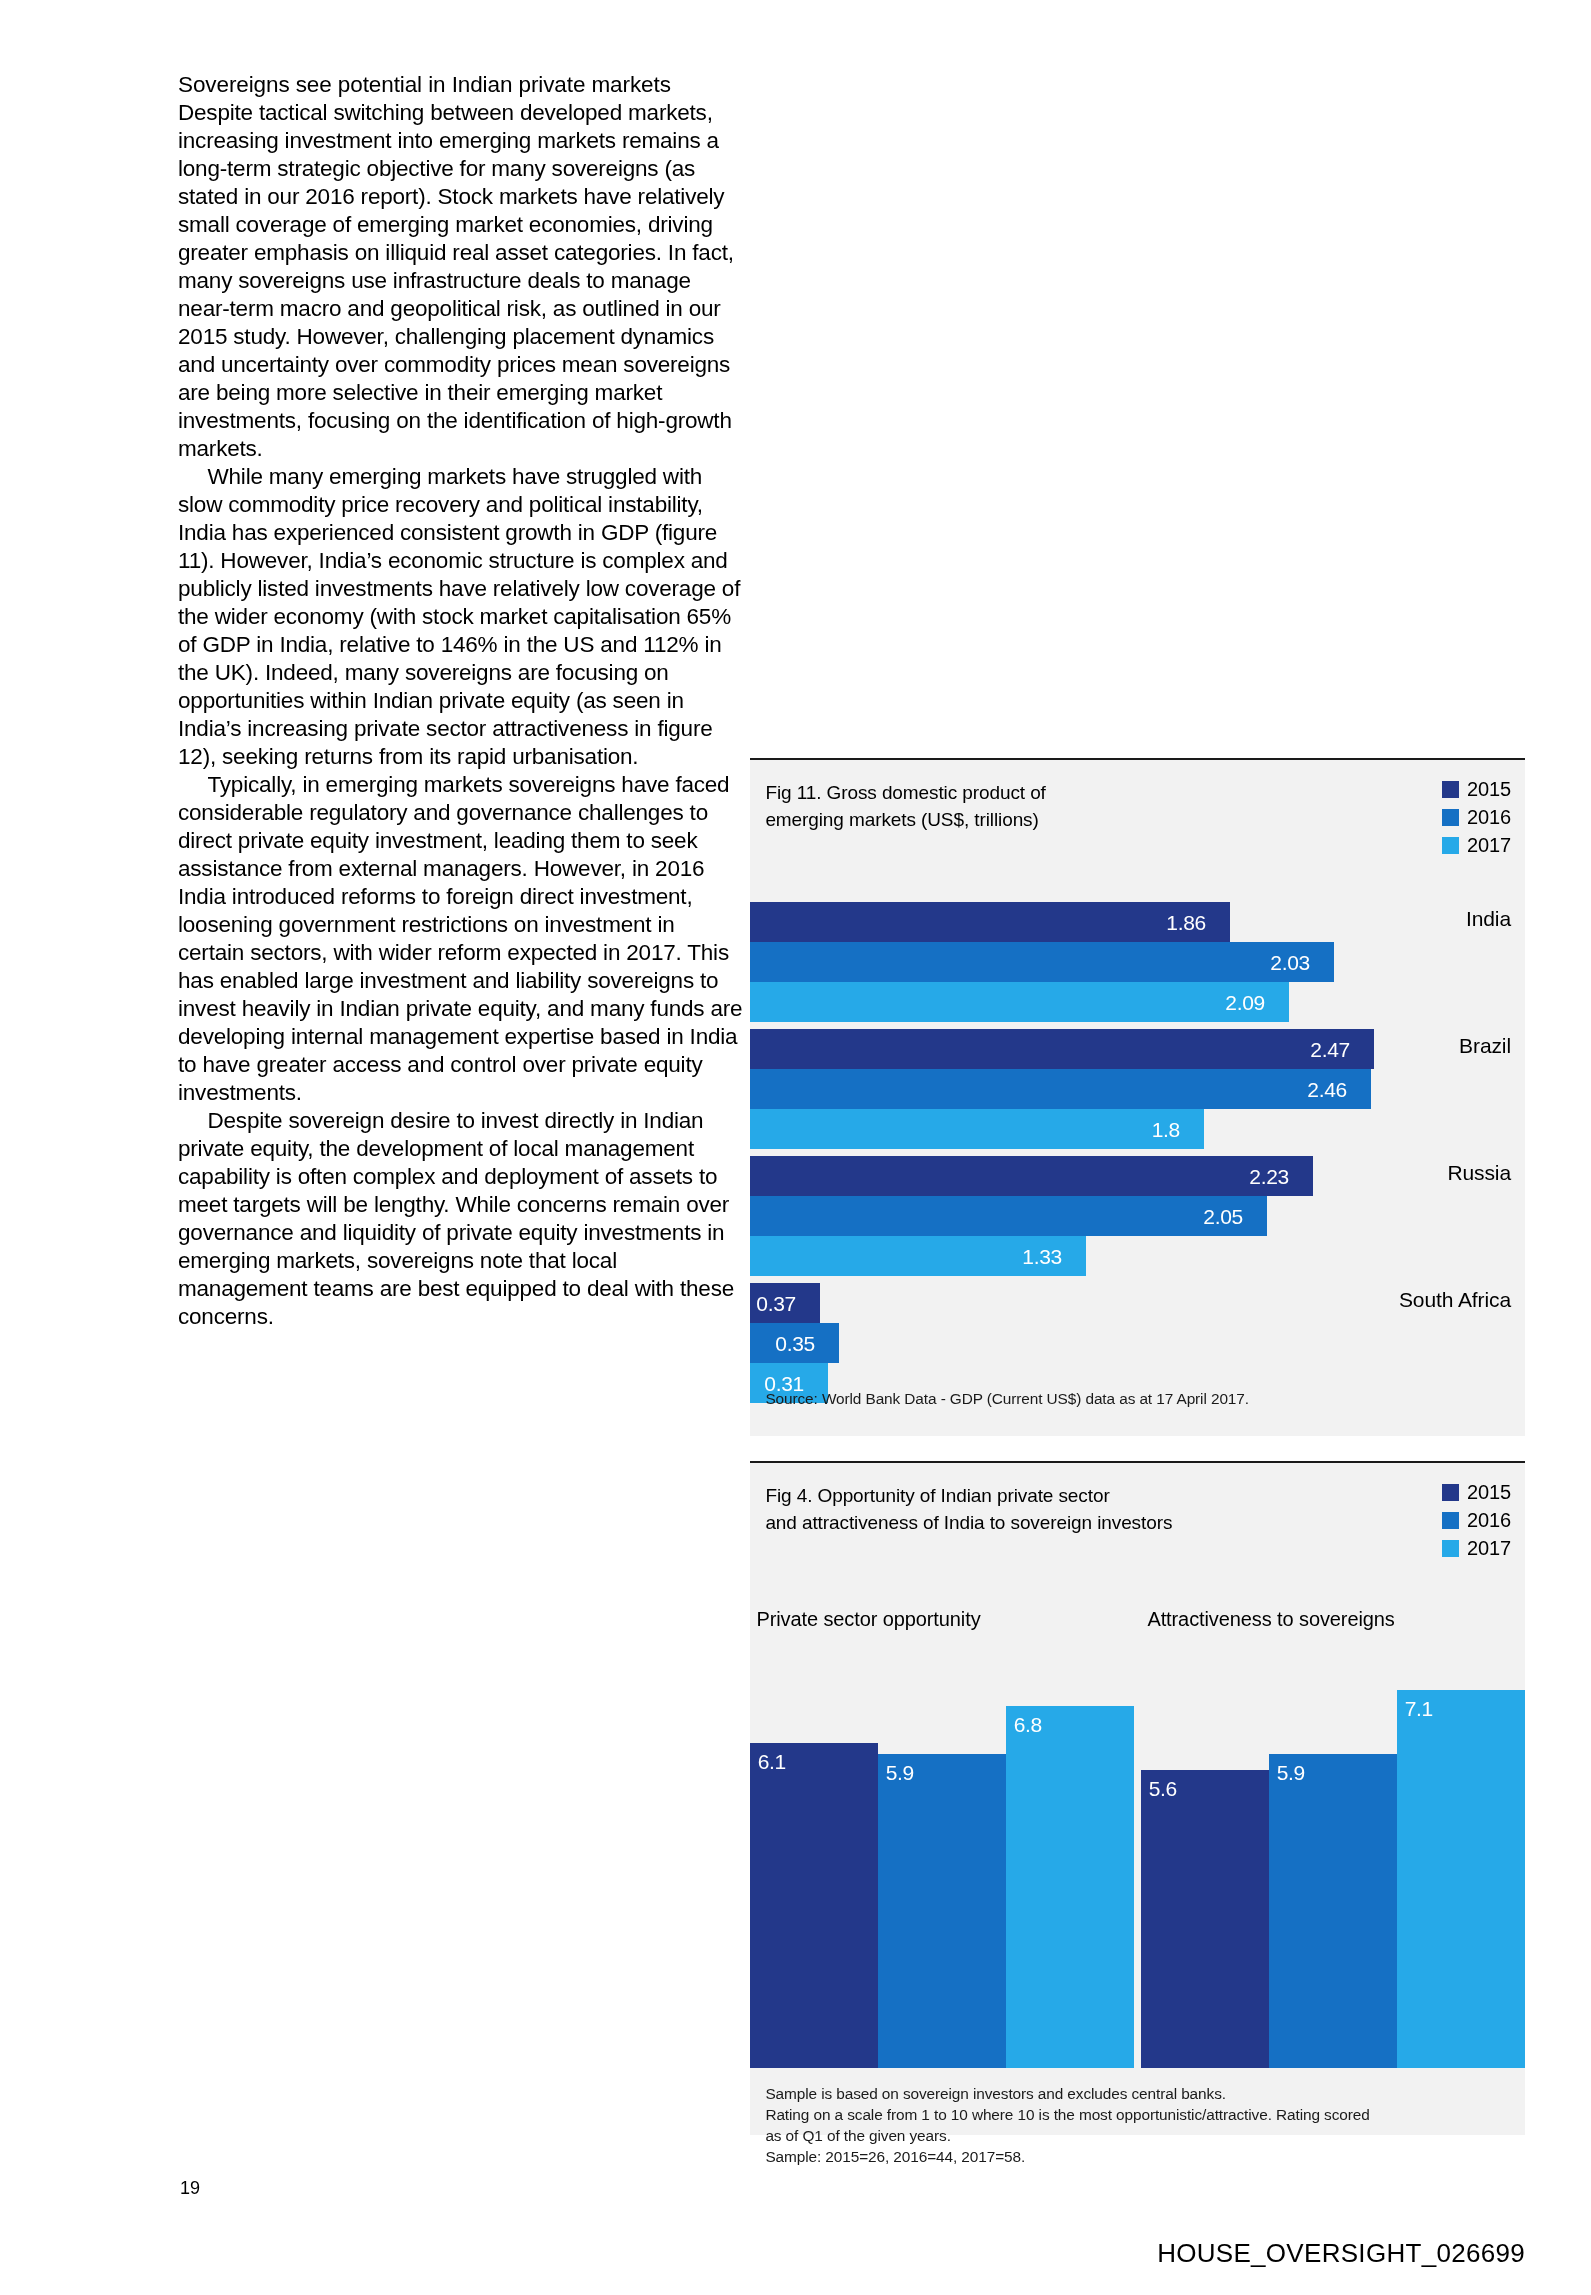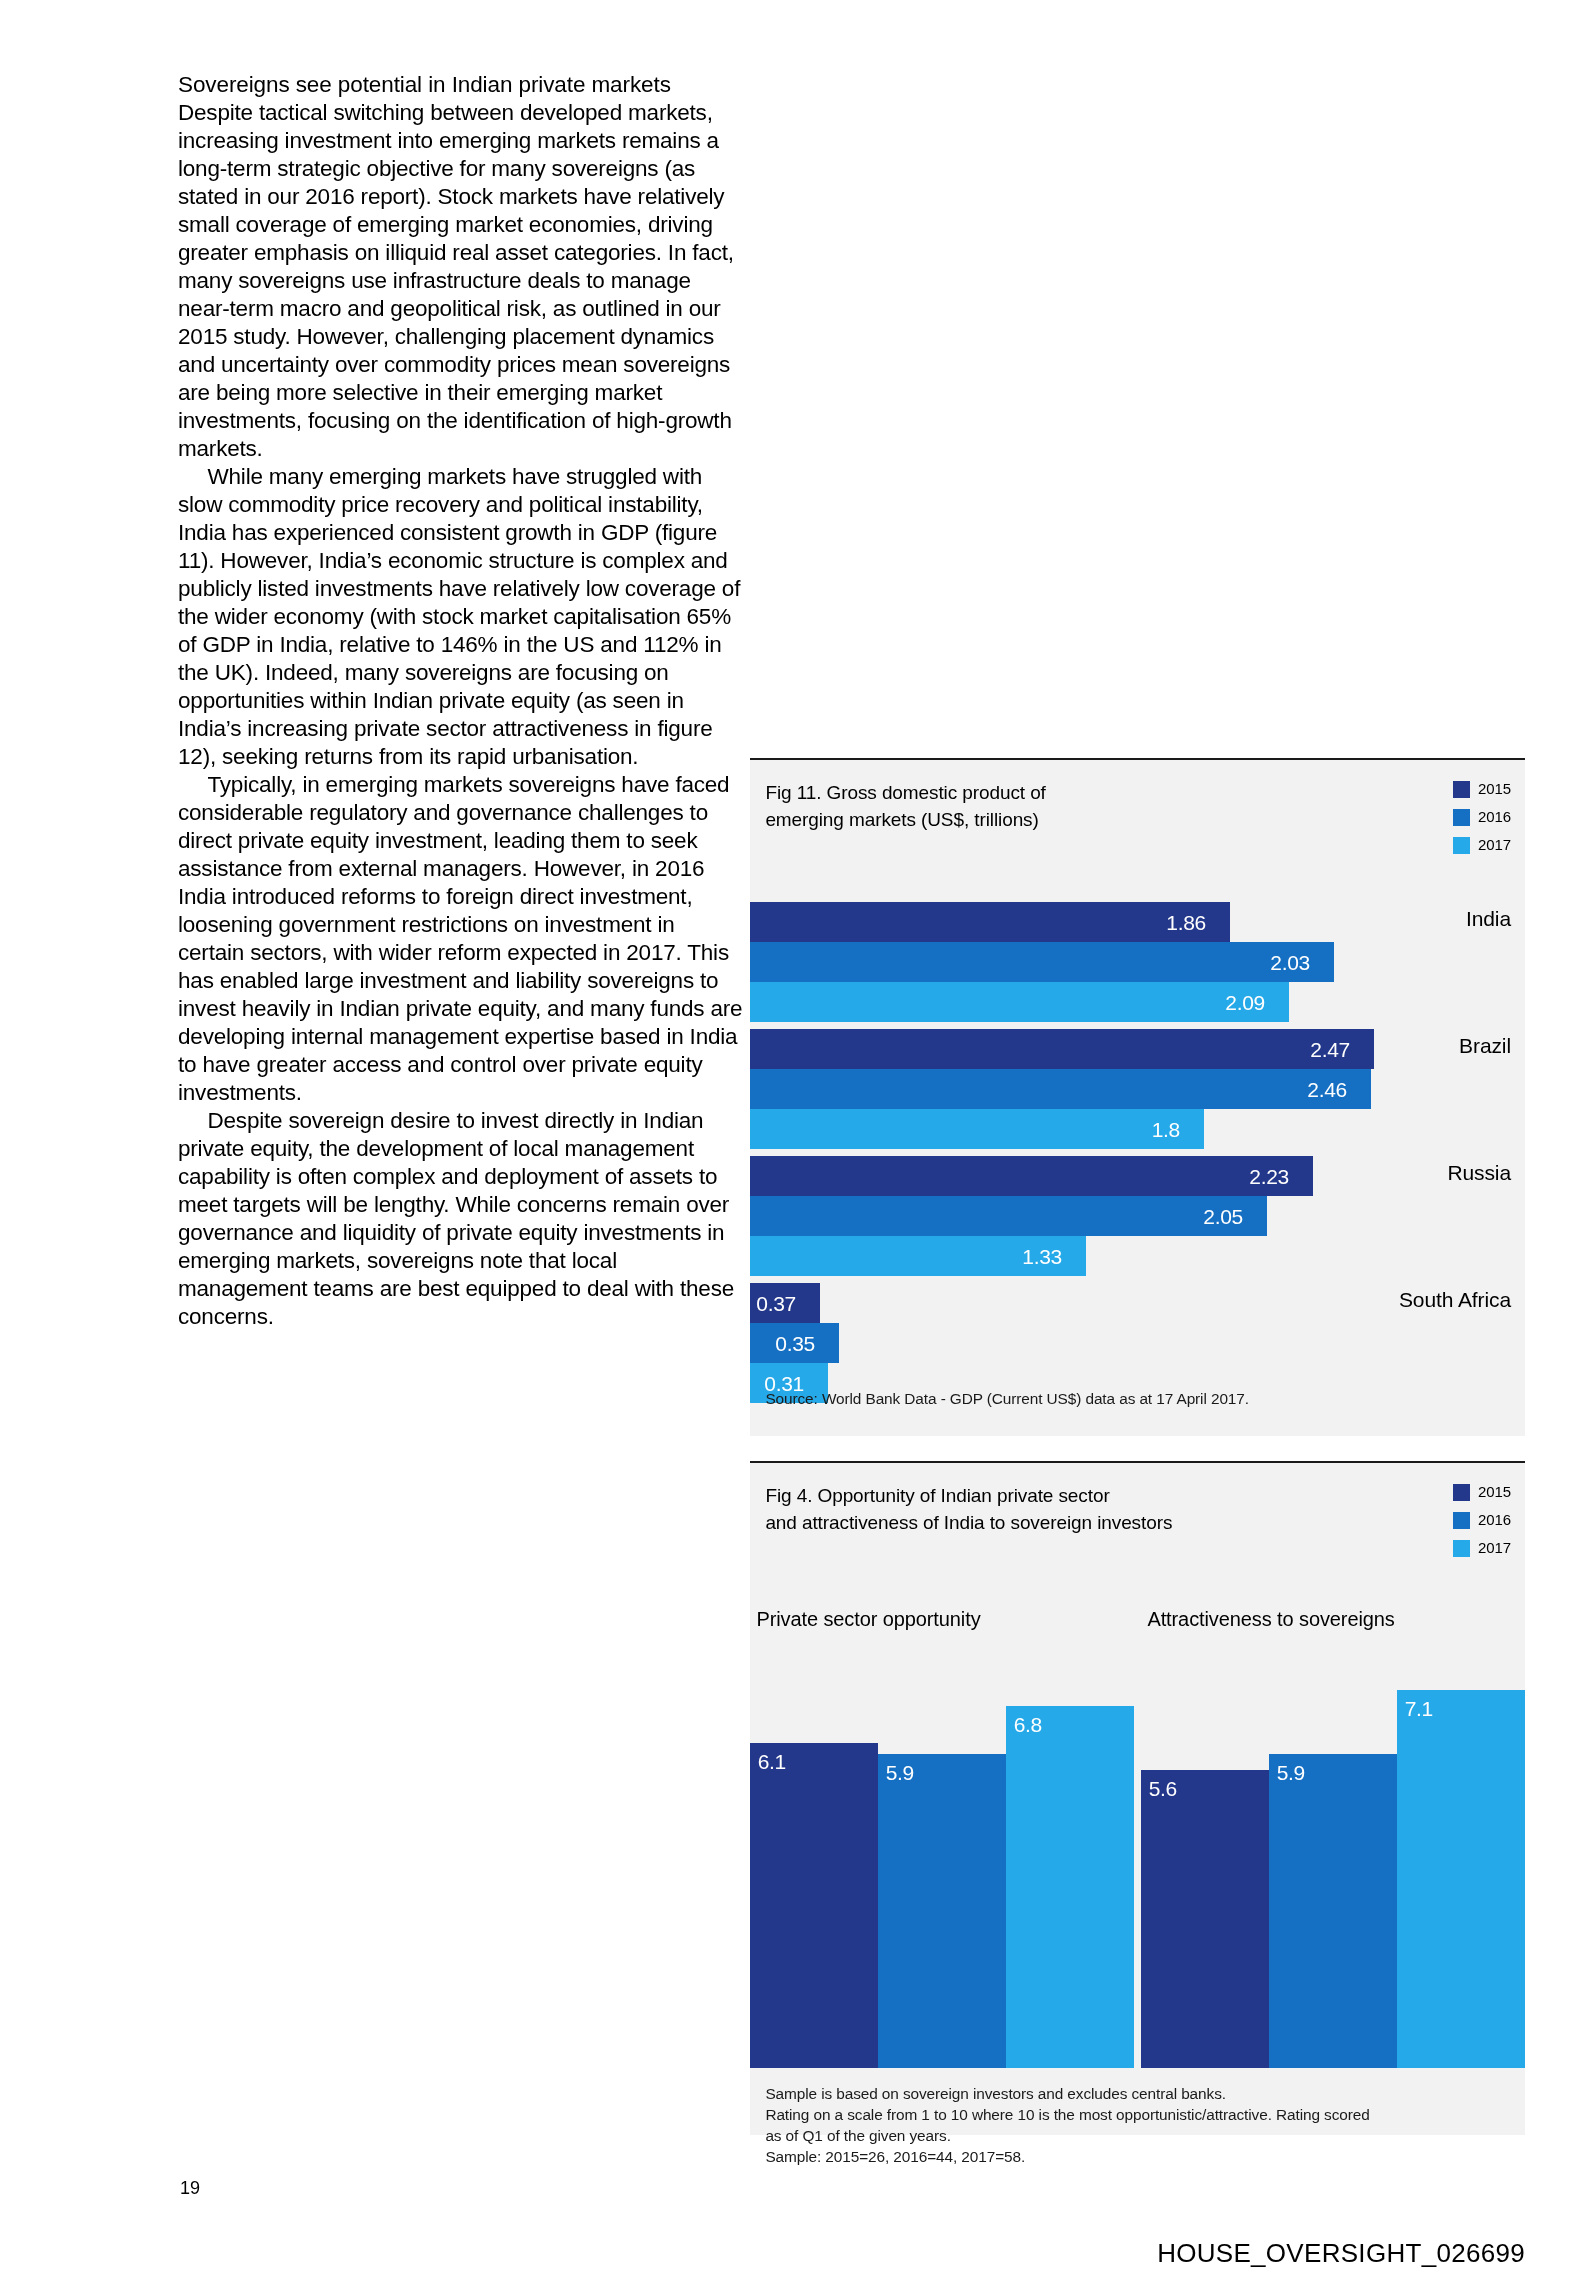--- a/index.html
+++ b/index.html
@@ -38,21 +38,21 @@
   .fig-title{
     position:absolute;left:15.4px;top:19px;
     font-size:19px;line-height:27px;letter-spacing:-0.1px;white-space:pre-line;
   }
   .legend{
     position:absolute;right:14px;top:19px;
     display:flex;flex-direction:column;gap:7.7px;align-items:flex-start;
   }
   .legend-row{display:flex;align-items:center;gap:7.7px;}
   .swatch{width:17.3px;height:17.3px;display:block;}
-  .legend-label{font-size:15px;line-height:20.5px;letter-spacing:-0.1px;}
+  .legend-label{font-size:20px;line-height:20.5px;letter-spacing:-0.1px;}
 
   
   #f11-plot{position:absolute;left:0;top:142px;width:775px;}
   .h-group{position:relative;background:#f2f2f2;margin-bottom:7px;}
   .h-group:last-child{margin-bottom:0;}
   .h-row{position:relative;height:40px;}
   .h-bar{
     position:absolute;left:0;top:0;height:40px;
     display:flex;align-items:center;justify-content:flex-end;
     box-sizing:border-box;padding-right:24px;

